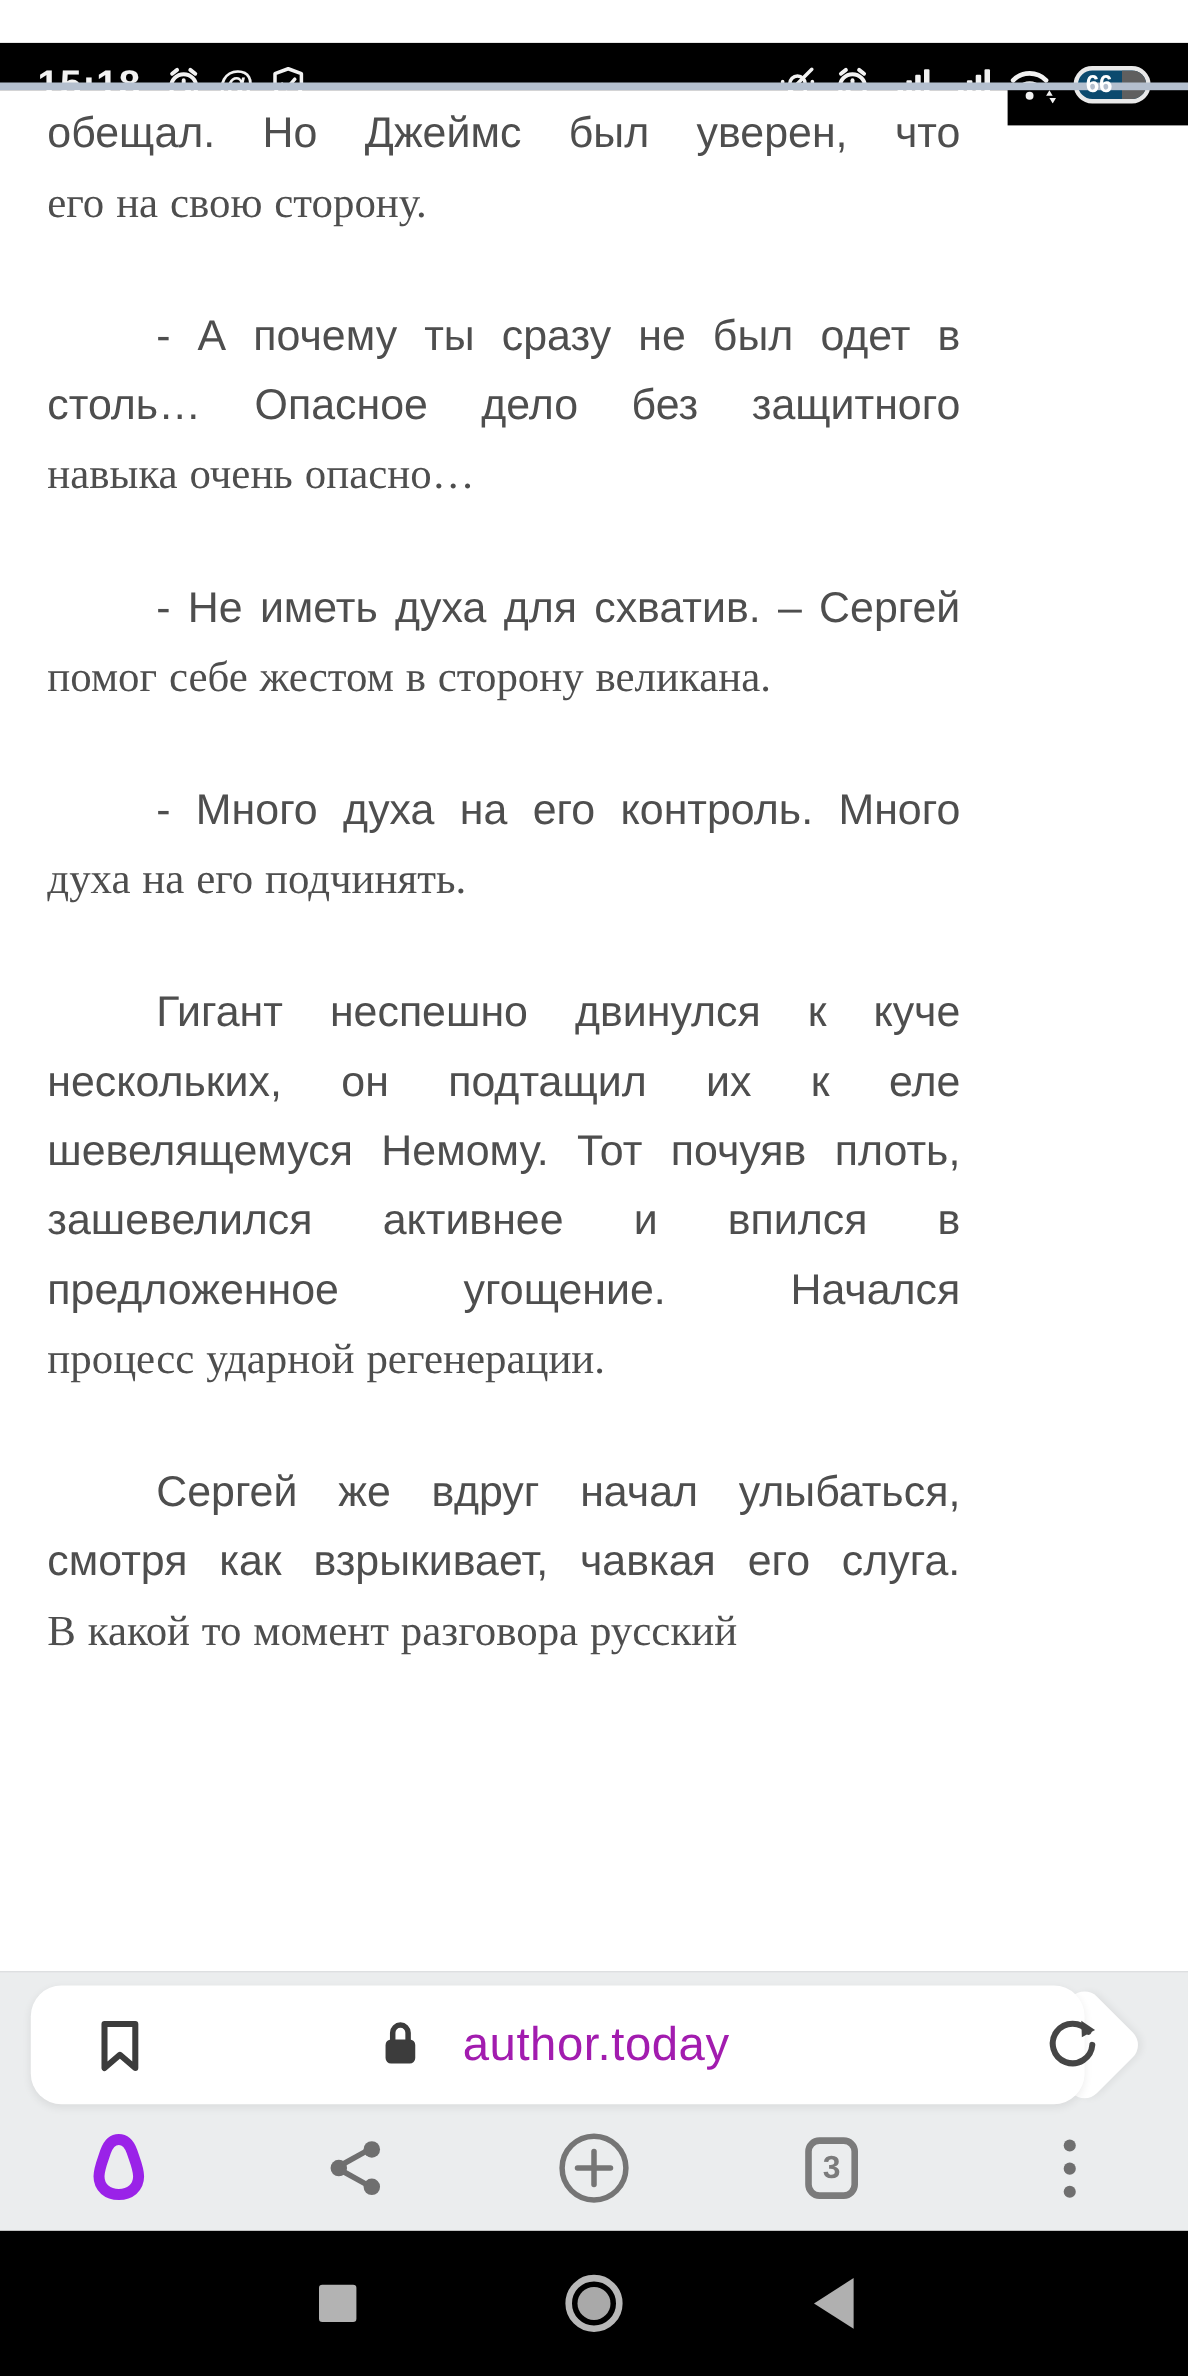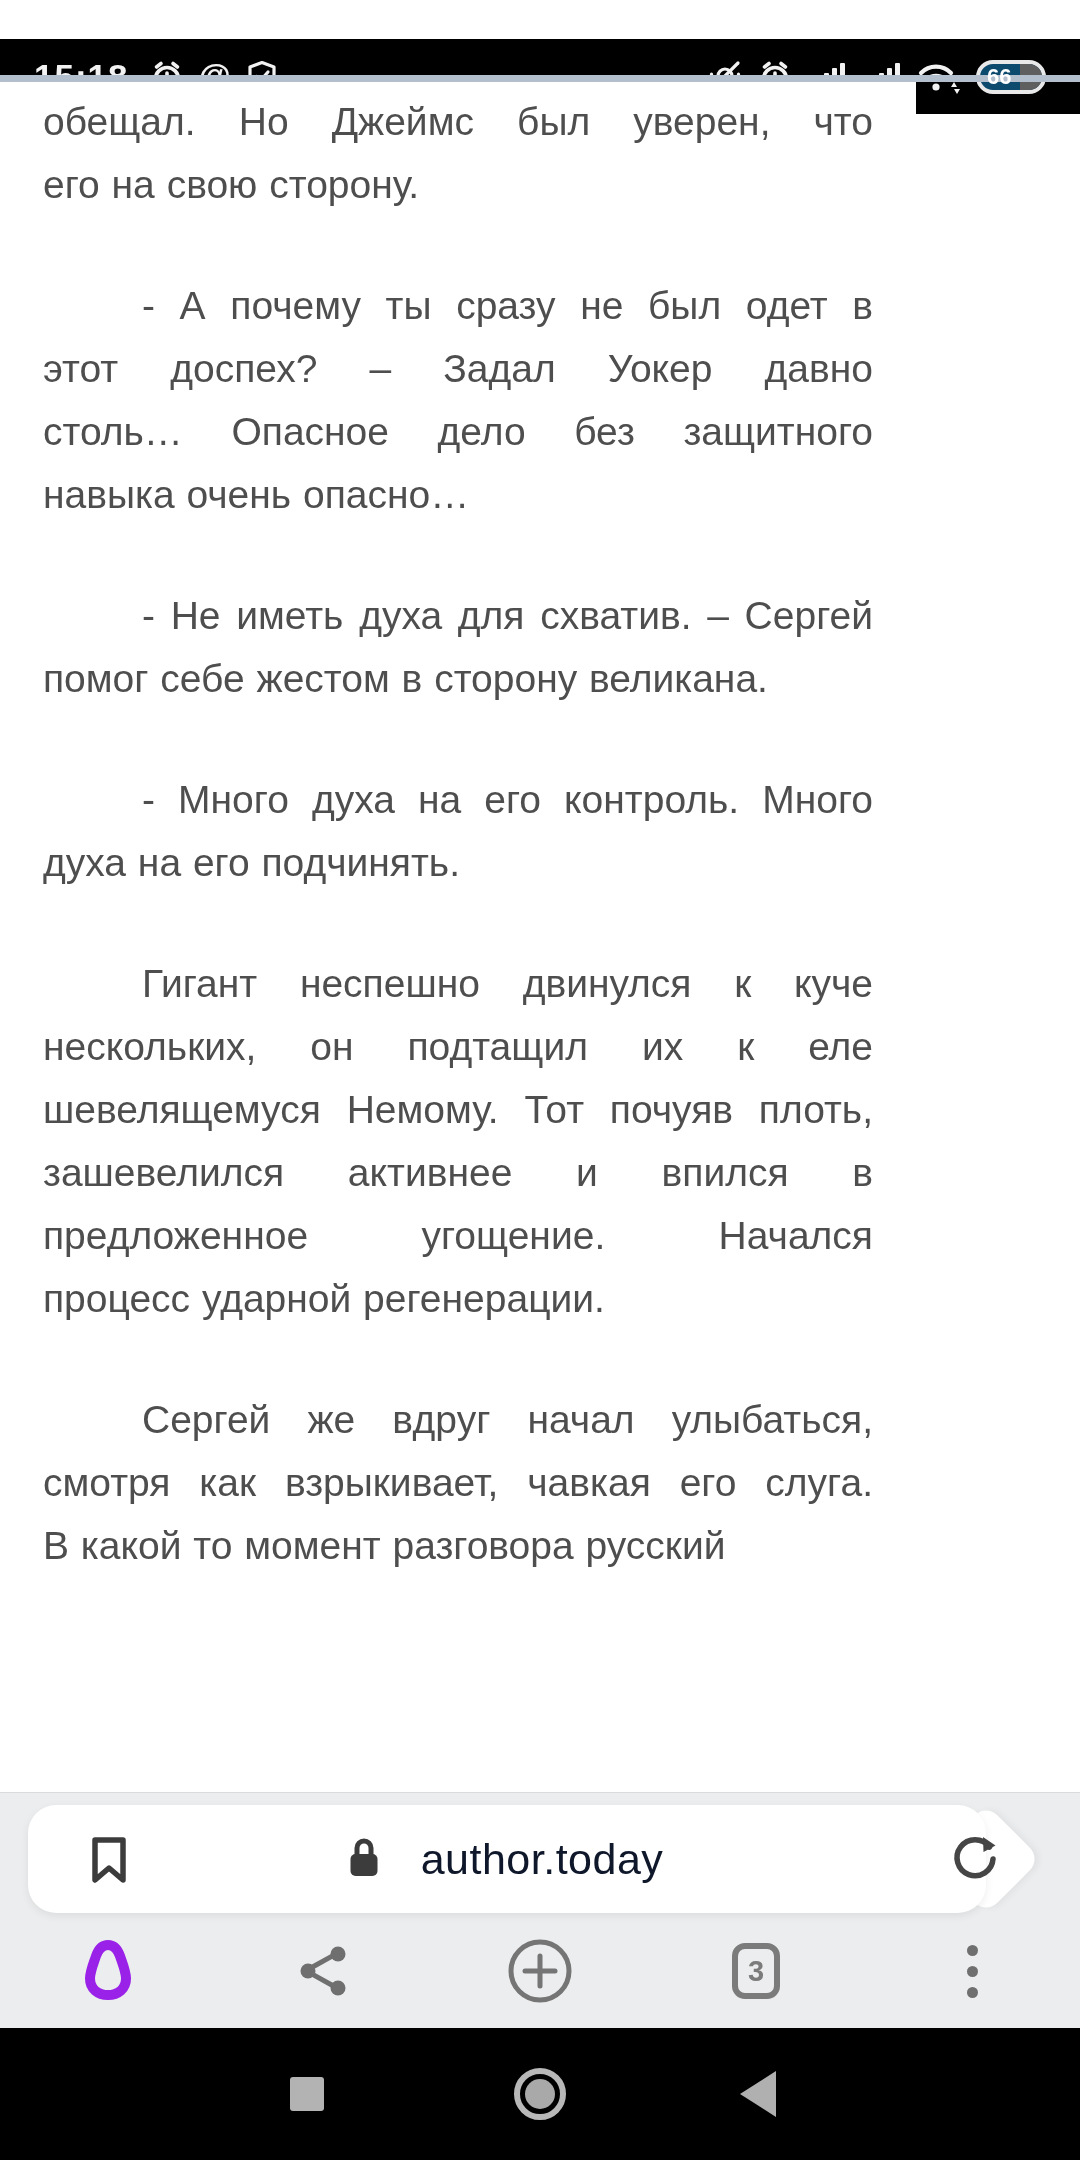--- a/index.html
+++ b/index.html
@@ -38,21 +38,21 @@
     position:absolute; left:0; top:82px; width:916px; height:1710px;
     background:#fff; overflow:hidden; padding:8px 43px 0 43px;
   }
   .para { margin:0 0 58px 0; }
   .para:last-child { margin-bottom:0; }
   .tline {
     font-size:39px; line-height:63px; color:#4e4e4e;
     text-align:justify; text-align-last:justify;
     white-space:normal; word-spacing:1px;
   }
-  .tline.last { text-align-last:left; }
+  .tline.last { text-align-last:left;font-family:Liberation Serif, serif; }
   .tline.indent { padding-left:99px; }
 
   
   .browser-bar {
     position:absolute; left:0; top:1792px; width:1080px; height:236px;
     background:#ebedee; border-top:1px solid #d9dbdc;
   }
   .pill {
     position:absolute; left:28px; top:12px; width:958px; height:108px;
     background:#fff; border-radius:28px;
@@ -62,21 +62,21 @@
     position:absolute; left:947px; top:27px; width:78px; height:78px;
     background:#fff; border-radius:16px; transform:rotate(45deg);
     box-shadow:3px -3px 7px rgba(0,0,0,0.05);
   }
   .pill-bookmark { position:absolute; left:58px; top:30px; width:46px; height:50px; cursor:pointer; }
   .addr-center {
     position:absolute; left:0; top:12px; width:1010px; height:108px;
     display:flex; align-items:center; justify-content:center; gap:16px;
     pointer-events:none;
   }
-  .addr-domain { font-size:43px; color:#0f172a; font-weight:400; letter-spacing:0.5px;margin-left:24px; }
+  .addr-domain { font-size:43px; color:#a21caf; font-weight:400; letter-spacing:0.5px;margin-left:24px; }
   .pill-refresh { position:absolute; right:-14px; top:29px; width:50px; height:50px; cursor:pointer; }
 
   .toolbar-row { position:absolute; left:0; top:121px; width:1080px; height:114px; }
   .tb-item { position:absolute; top:0; height:114px; width:120px; transform:translateX(-50%);
     display:flex; align-items:center; justify-content:center; cursor:pointer; }
   .tabs-box {
     width:48px; height:56px; border:6px solid #7b7b7b; border-radius:13px;
     display:flex; align-items:center; justify-content:center;
     font-size:29px; font-weight:700; color:#7b7b7b;
   }
@@ -180,21 +180,20 @@
   <div class="top-strip"></div>
 
   <div class="content">
     <div>
         <div class="para">
           <div class="tline">обещал. Но Джеймс был уверен, что</div>
           <div class="tline last">его на свою сторону.</div>
         </div>
         <div class="para">
           <div class="tline indent">- А почему ты сразу не был одет в</div>
-          <div class="tline">этот доспех? – Задал Уокер давно</div>
           <div class="tline">столь… Опасное дело без защитного</div>
           <div class="tline last">навыка очень опасно…</div>
         </div>
         <div class="para">
           <div class="tline indent">- Не иметь духа для схватив. – Сергей</div>
           <div class="tline last">помог себе жестом в сторону великана.</div>
         </div>
         <div class="para">
           <div class="tline indent">- Много духа на его контроль. Много</div>
           <div class="tline last">духа на его подчинять.</div>

